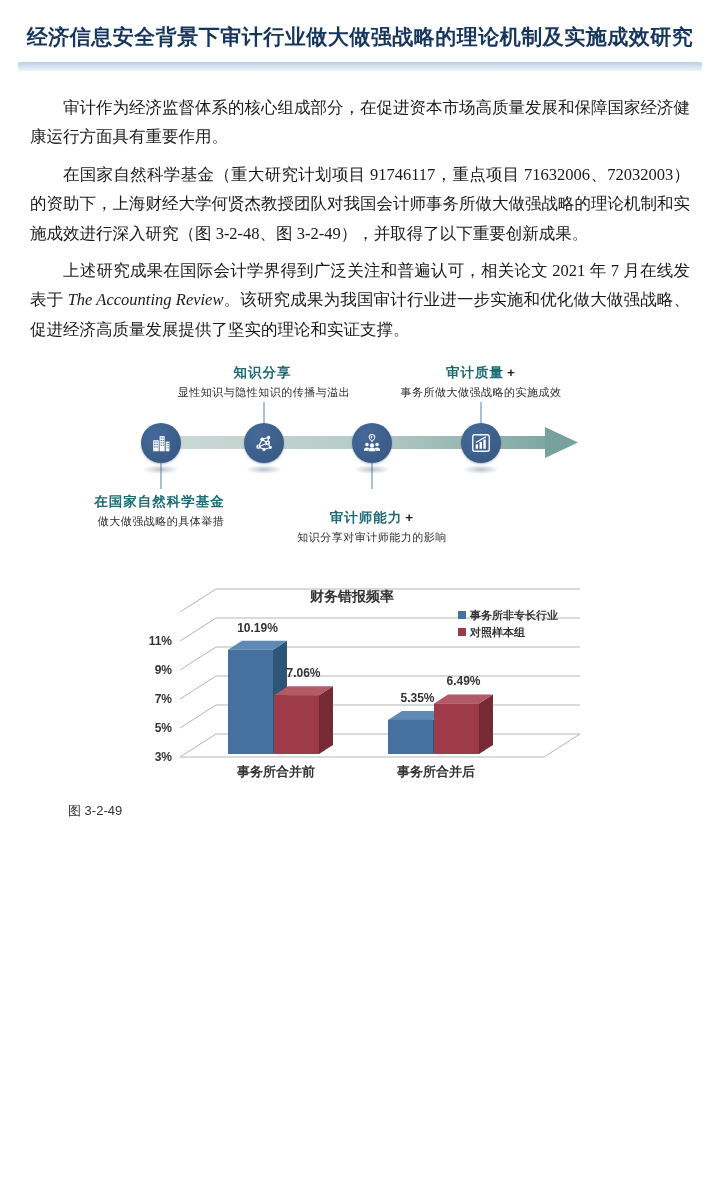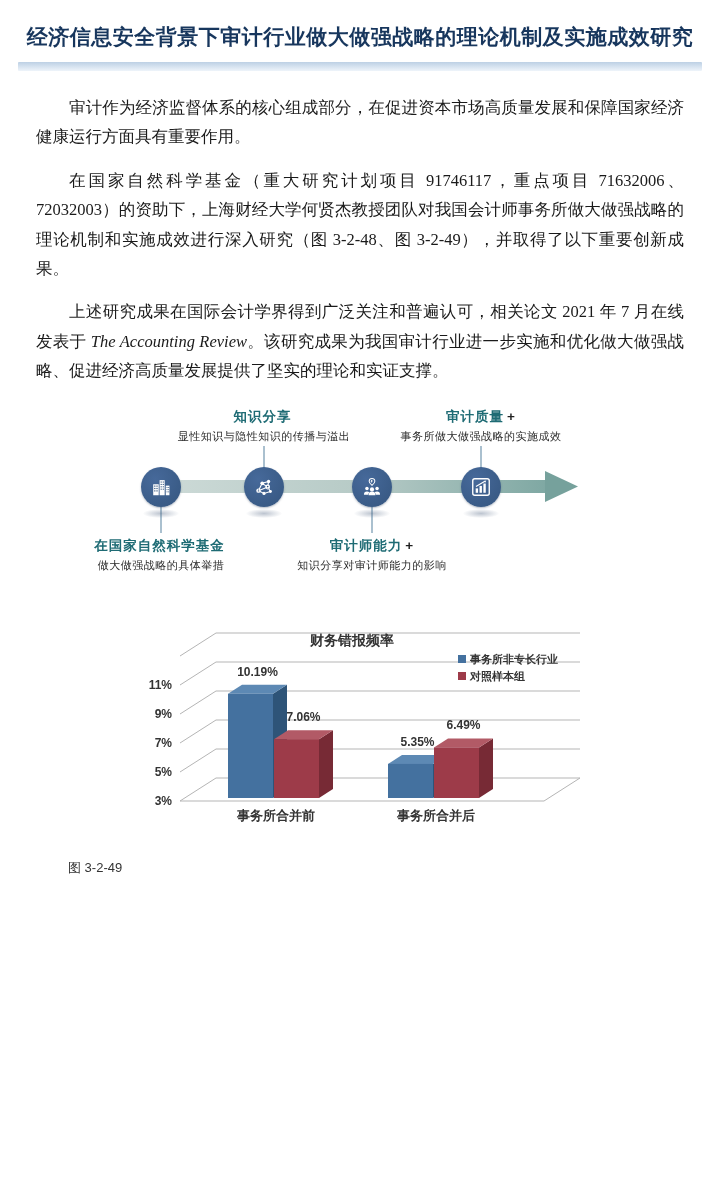--- a/index.html
+++ b/index.html
@@ -7,21 +7,21 @@
         font-family:"Liberation Serif",serif;color:#1a1a1a;}
 
   
   .doc-title{font-family:"Liberation Sans",sans-serif;font-weight:bold;font-size:21px;line-height:26px;
              color:#17365d;text-align:center;margin:24px 14px 12px;letter-spacing:0.5px;}
   .title-divider{height:9px;margin:7px 18px 0;border-radius:1px;
                  background:linear-gradient(to bottom,#bdd0e4 0%,#d8e4f1 55%,#eef4fa 100%);}
 
   
   .article{margin:22px 22px 0;font-size:16.5px;line-height:29.4px;text-align:justify;}
-  .article p{margin:14px;text-indent:2em;}
+  .article p{margin:8px;text-indent:2em;}
   .journal-italic{font-style:italic;}
 
   
   .figure1{position:relative;height:212px;margin-top:12px;font-family:"Liberation Sans",sans-serif;}
   .band-svg{position:absolute;left:0;top:0;}
   .node-label{position:absolute;transform:translateX(-50%);text-align:center;white-space:nowrap;}
   .node-title{font-size:13.5px;font-weight:bold;color:#1e6b74;letter-spacing:1px;}
   .plus-sign{color:#1f1f1f;margin-left:3px;}
   .node-sub{font-size:11px;color:#2b2b2b;margin-top:3px;letter-spacing:0.5px;}
   .connector{position:absolute;width:2px;background:#aac0cf;}
@@ -31,21 +31,21 @@
                box-shadow:0 1px 2px rgba(40,60,90,.35);}
   .reflection{position:absolute;width:36px;height:9px;border-radius:50%;
               background:radial-gradient(ellipse at center,rgba(80,100,130,.38),rgba(255,255,255,0) 72%);}
   .fig-caption{font-family:"Liberation Sans",sans-serif;font-size:13px;color:#333;}
   .fig1-caption{position:absolute;left:0;right:0;top:186px;text-align:center;}
   .cap-label{margin-right:12px;}
 
   
   .chart-wrap{margin-top:6px;}
   .chart-wrap svg{display:block;}
-  .fig2-caption{display:flex;margin:17px 22px 0;padding-left:46px;line-height:21px;}
+  .fig2-caption{display:flex;margin:4px 22px 0;padding-left:46px;line-height:21px;}
   .fig2-caption .cap-label{flex:0 0 auto;margin-right:14px;}
   .fig2-caption .cap-text{flex:1 1 auto;text-align:justify;}
 </style>
 </head>
 <body>
 
 <div class="page">
 
   <h1 class="doc-title">经济信息安全背景下审计行业做大做强战略的理论机制及实施成效研究</h1>
   <div class="title-divider"></div>
@@ -165,21 +165,21 @@
         </g>
         <path d="M6.5 11.5 L16.2 5.8" stroke="#fff" stroke-width="1.3" fill="none"></path>
         <polygon points="17.8,4.9 14.9,5.4 16.7,7.4" fill="#fff"></polygon>
       </svg>
     </div>
 
     <div class="node-label" style="left:161px;top:137px;">
       <div class="node-title"><span>在国家自然科学基金</span><span class="plus-sign"></span></div>
       <div class="node-sub">做大做强战略的具体举措</div>
     </div>
-    <div class="node-label" style="left:372px;top:137px;">
+    <div class="node-label" style="left:372px;top:153px;">
       <div class="node-title"><span>审计师能力</span><span class="plus-sign">+</span></div>
       <div class="node-sub">知识分享对审计师能力的影响</div>
     </div>
 
   </div>
 
   <div class="chart-wrap">
     <svg id="chart-svg" width="720" height="222">
         <text x="352" y="27" text-anchor="middle" font-family="&quot;Liberation Sans&quot;, sans-serif" font-size="14" font-weight="bold" fill="#333333">财务错报频率</text>
         <line x1="180" y1="183" x2="216" y2="160" stroke="#b5b5b5" stroke-width="1"></line>

